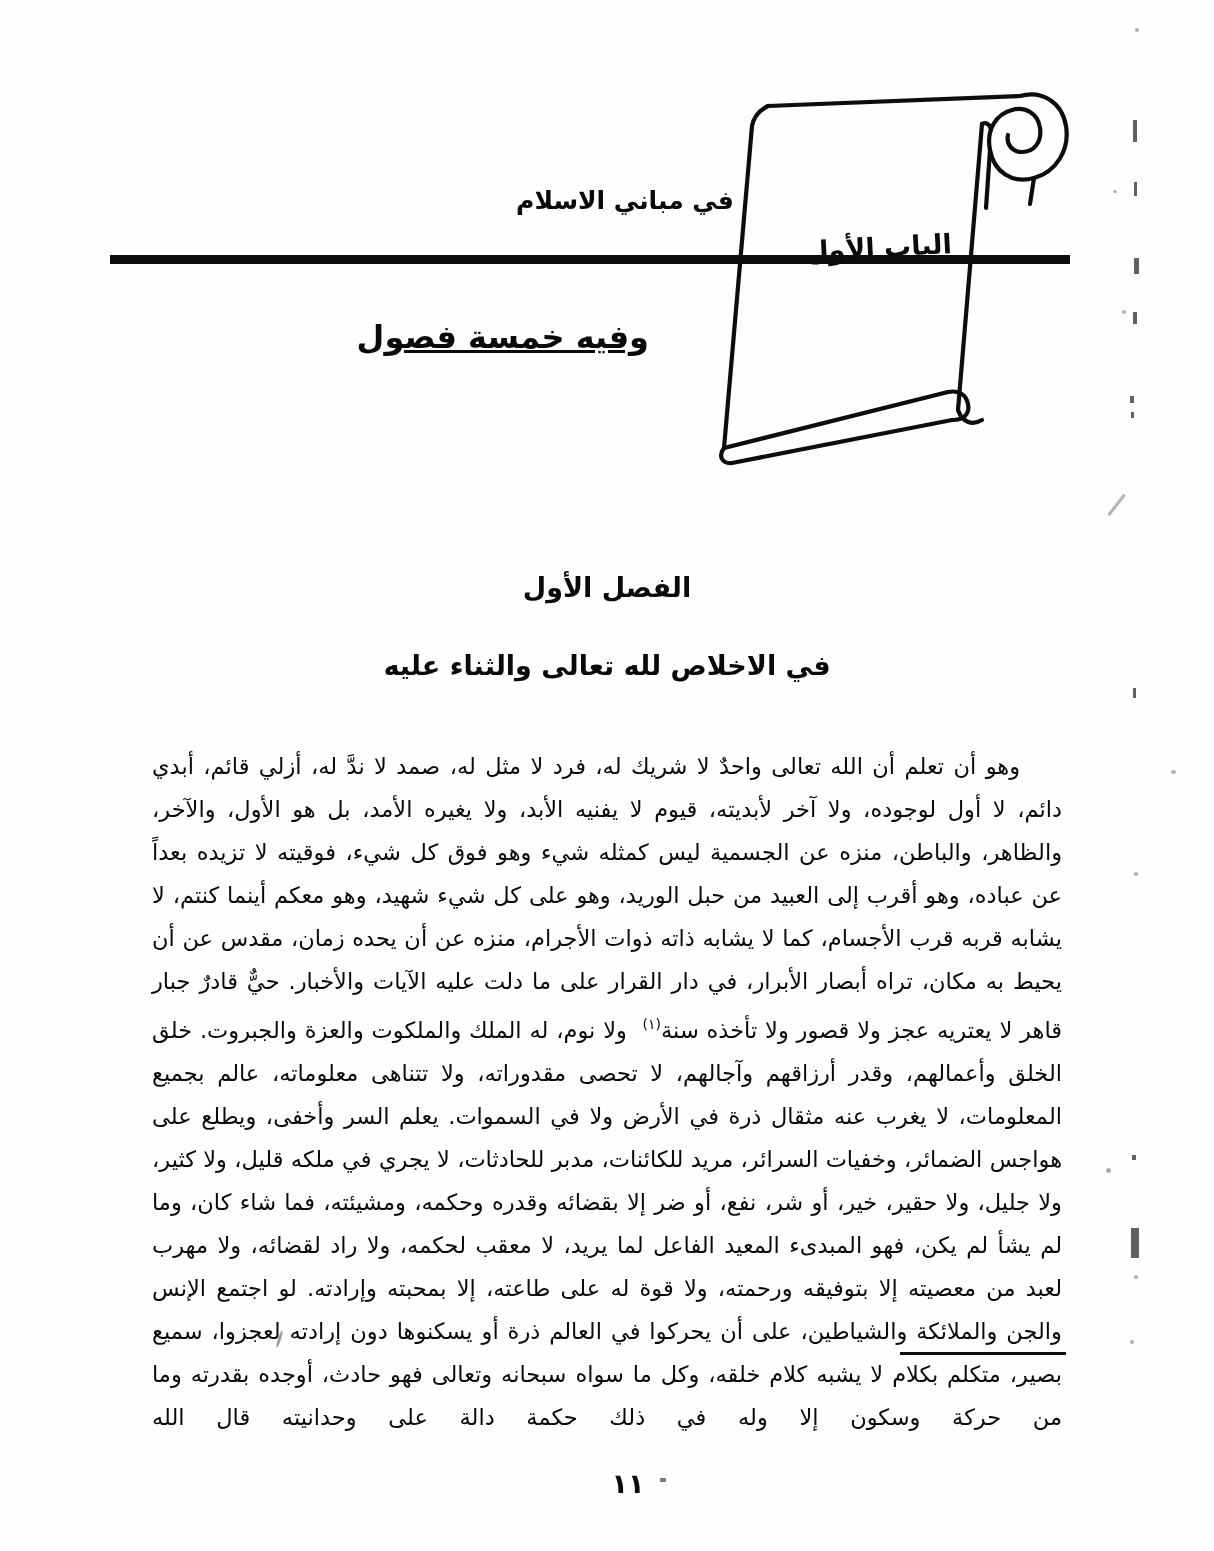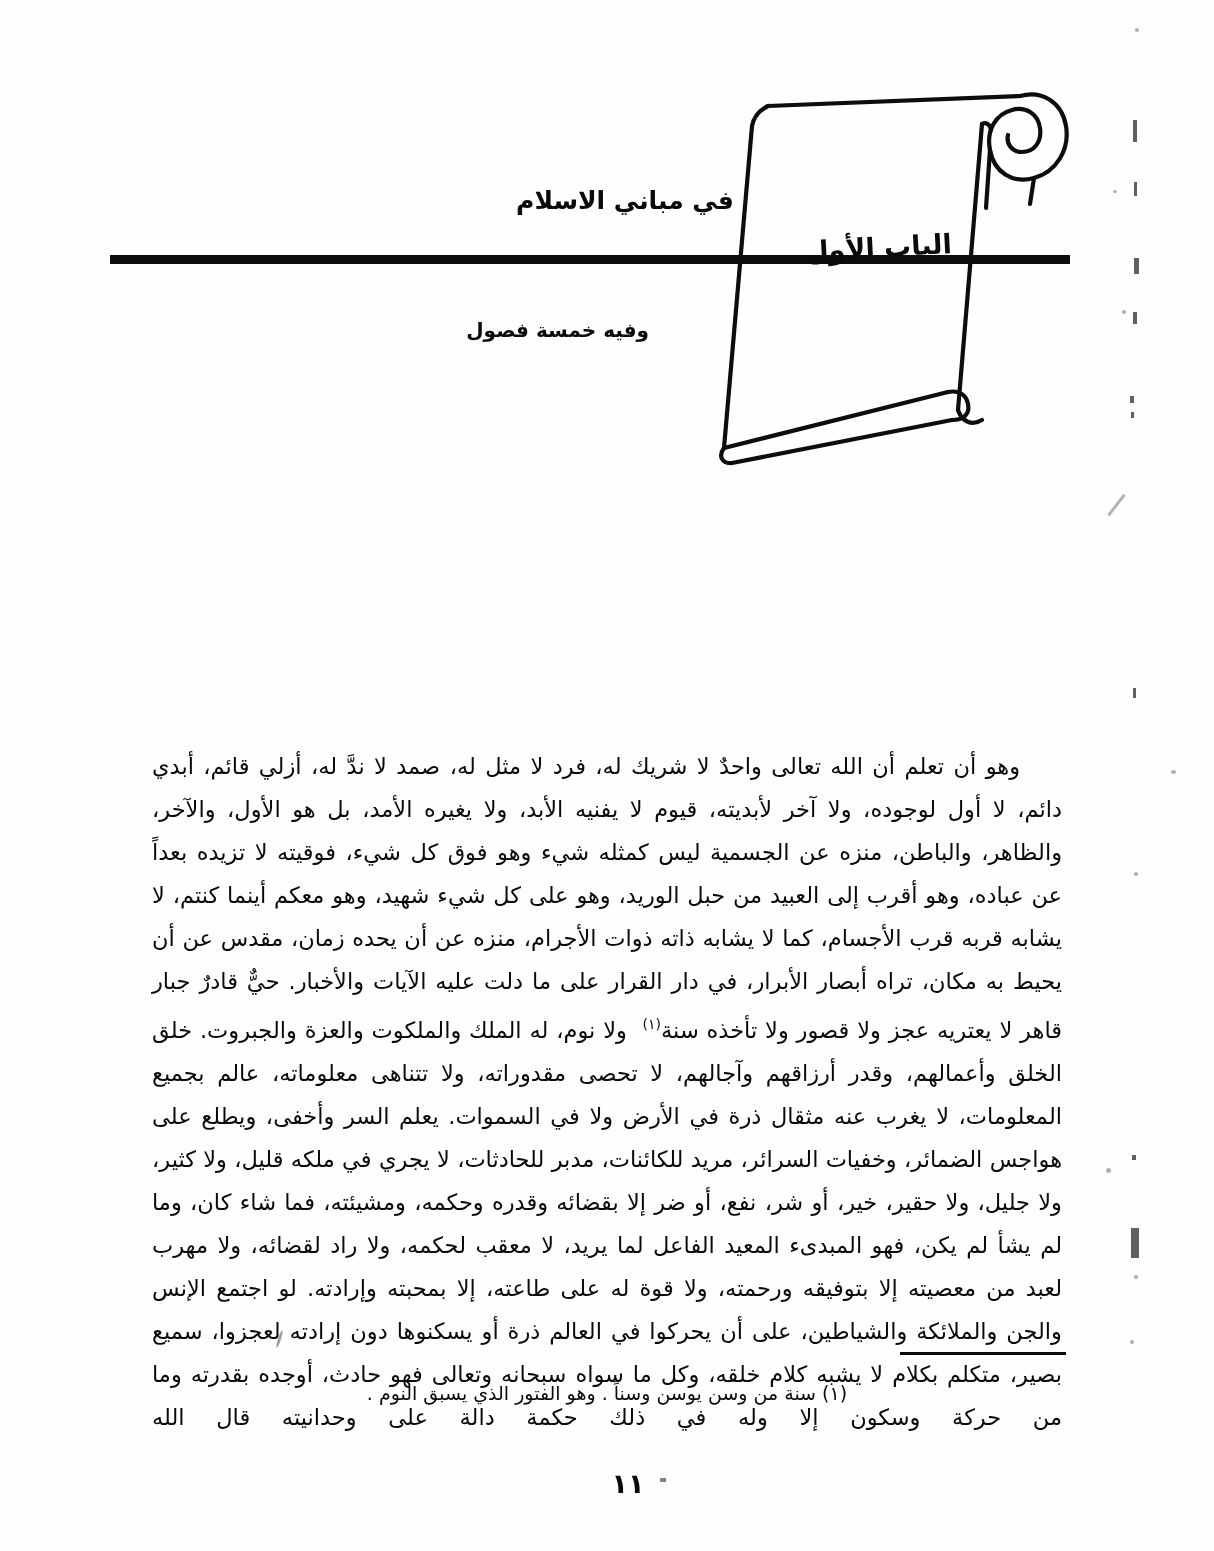--- a/index.html
+++ b/index.html
@@ -68,24 +68,25 @@
     font-weight: 700;
     white-space: nowrap;
     letter-spacing: .3px;
     text-align: center;
   }
 
   .opener-count {
     position: absolute;
     right: 565px;
     top: 318px;
-    font-size: 20px;
+    font-size: 32px;
     font-weight: 700;
     white-space: nowrap;
     letter-spacing: .3px;
+    text-decoration: underline;
   }
 
   .scroll-title {
     position: absolute;
     left: 805px;
     top: 228px;
     font-size: 27px;
     font-weight: 700;
     white-space: nowrap;
     transform: rotate(-3deg);
@@ -193,28 +194,29 @@
       </svg>
     </div>
 
     <div class="scroll-title">الباب الأول</div>
 
     <div class="opener-subject">في مباني الاسلام</div>
 
     <div class="opener-count">وفيه خمسة فصول</div>
   </div>
 
-
+  <div class="section-heading heading-primary">الفصل الأول</div>
+
+  <div class="section-heading heading-secondary">في الاخلاص لله تعالى والثناء عليه</div>
 
   <div class="body-block">
     <p><span>وهو أن تعلم أن الله تعالى واحدٌ لا شريك له، فرد لا مثل له، صمد لا ندَّ له، أزلي قائم، أبدي دائم، لا أول لوجوده، ولا آخر لأبديته، قيوم لا يفنيه الأبد، ولا يغيره الأمد، بل هو الأول، والآخر، والظاهر، والباطن، منزه عن الجسمية ليس كمثله شيء وهو فوق كل شيء، فوقيته لا تزيده بعداً عن عباده، وهو أقرب إلى العبيد من حبل الوريد، وهو على كل شيء شهيد، وهو معكم أينما كنتم، لا يشابه قربه قرب الأجسام، كما لا يشابه ذاته ذوات الأجرام، منزه عن أن يحده زمان، مقدس عن أن يحيط به مكان، تراه أبصار الأبرار، في دار القرار على ما دلت عليه الآيات والأخبار. حيٌّ قادرٌ جبار قاهر لا يعتريه عجز ولا قصور ولا تأخذه سنة</span><span class="fnref">(١)</span>&nbsp;&nbsp;<span>ولا نوم، له الملك والملكوت والعزة والجبروت. خلق الخلق وأعمالهم، وقدر أرزاقهم وآجالهم، لا تحصى مقدوراته، ولا تتناهى معلوماته، عالم بجميع المعلومات، لا يغرب عنه مثقال ذرة في الأرض ولا في السموات. يعلم السر وأخفى، ويطلع على هواجس الضمائر، وخفيات السرائر، مريد للكائنات، مدبر للحادثات، لا يجري في ملكه قليل، ولا كثير، ولا جليل، ولا حقير، خير، أو شر، نفع، أو ضر إلا بقضائه وقدره وحكمه، ومشيئته، فما شاء كان، وما لم يشأ لم يكن، فهو المبدىء المعيد الفاعل لما يريد، لا معقب لحكمه، ولا راد لقضائه، ولا مهرب لعبد من معصيته إلا بتوفيقه ورحمته، ولا قوة له على طاعته، إلا بمحبته وإرادته. لو اجتمع الإنس والجن والملائكة والشياطين، على أن يحركوا في العالم ذرة أو يسكنوها دون إرادته لعجزوا، سميع بصير، متكلم بكلام لا يشبه كلام خلقه، وكل ما سواه سبحانه وتعالى فهو حادث، أوجده بقدرته وما من حركة وسكون إلا وله في ذلك حكمة دالة على وحدانيته قال الله</span></p>
   </div>
 
   <div class="footnote-rule"></div>
-  <div class="footnote-text">(١) سنة من وسن يوسن وسناً . وهو الفتور الذي يسبق النوم .</div>
 
   <div class="page-number">١١</div>
 
   <div class="speckle" style="left:1135px; top:28px; width:4px; height:4px;"></div>
   <div class="smudge" style="left:1133px; top:120px; width:4px; height:22px;"></div>
   <div class="smudge" style="left:1134px; top:182px; width:3px; height:14px;"></div>
   <div class="smudge" style="left:1134px; top:258px; width:5px; height:16px;"></div>
   <div class="speckle" style="left:1113px; top:190px; width:4px; height:3px;"></div>
   <div class="smudge" style="left:1133px; top:312px; width:4px; height:12px;"></div>
   <div class="speckle" style="left:1122px; top:310px; width:4px; height:4px;"></div>

